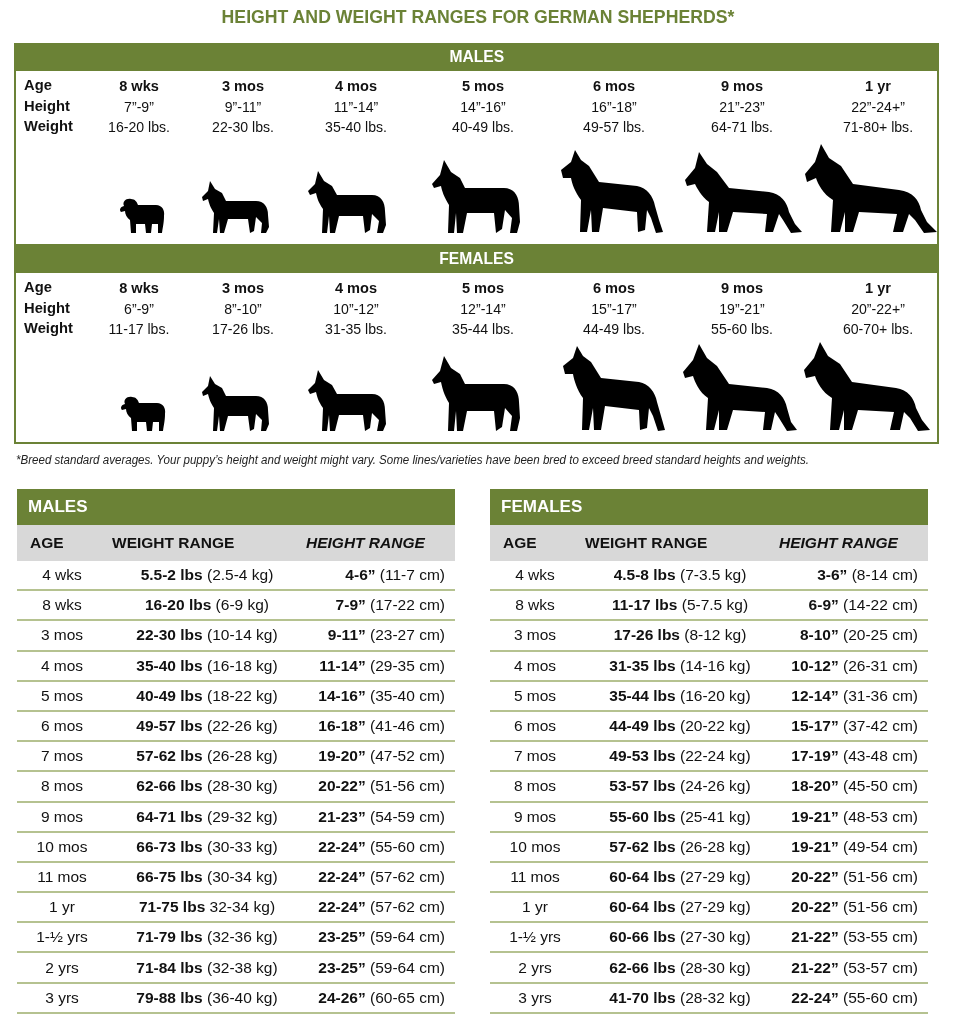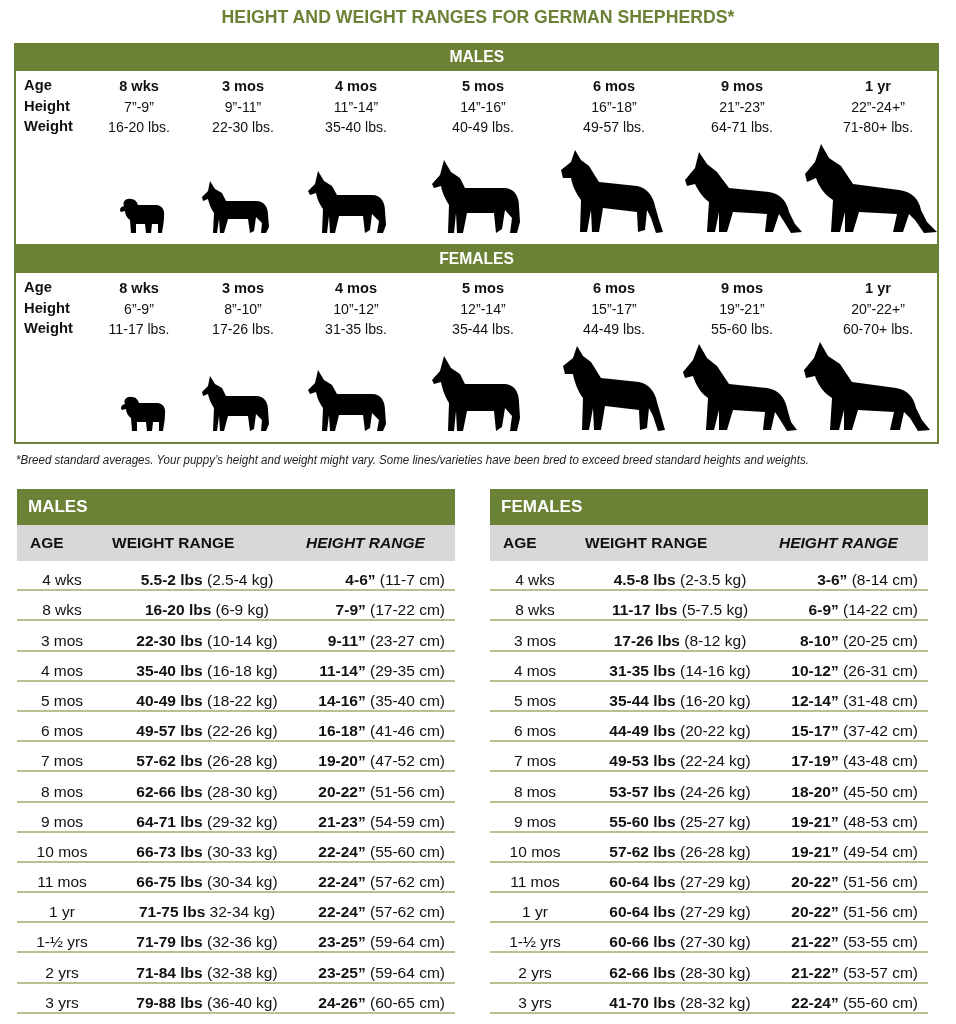--- a/index.html
+++ b/index.html
@@ -57,21 +57,21 @@
   }
   .tbl .colhdr {
     height: 36px; background: #d8d8d8; display: flex; align-items: center;
     font-weight: bold; font-size: 15.5px; color: #111;
   }
   .tbl .colhdr .c1 { width: 90px; padding-left: 13px; }
   .tbl .colhdr .c2 { width: 190px; padding-left: 5px; }
   .tbl .colhdr .c3 { flex: 1; padding-left: 9px; font-style: italic; }
 
   .tbl .row {
-    height: 30.2px; display: flex; align-items: flex-end; font-size: 15.5px;
+    height: 30.2px; display: flex; align-items: center; font-size: 15.5px;
     border-bottom: 2px solid #b5c290;
   }
   .tbl .row .c1 { width: 90px; text-align: center; }
   .tbl .row .c2 { width: 190px; text-align: center; padding-left: 10px; }
   .tbl .row .c3 { flex: 1; text-align: right; padding-right: 10px; }
   .tbl .row b { font-weight: bold; }
 </style>
 </head>
 <body>
 
@@ -332,61 +332,61 @@
 <section class="tbl females">
   <div class="thead-band">FEMALES</div>
   <div class="colhdr">
     <div class="c1">AGE</div>
     <div class="c2">WEIGHT RANGE</div>
     <div class="c3">HEIGHT RANGE</div>
   </div>
   <div id="females-rows">
       <div class="row">
         <div class="c1">4 wks</div>
-        <div class="c2"><b>4.5-8 lbs</b><span> (2-3.5 kg)</span></div>
+        <div class="c2"><b>4.5-8 lbs</b><span> (7-3.5 kg)</span></div>
         <div class="c3"><b>3-6”</b><span> (8-14 cm)</span></div>
       </div>
       <div class="row">
         <div class="c1">8 wks</div>
         <div class="c2"><b>11-17 lbs</b><span> (5-7.5 kg)</span></div>
         <div class="c3"><b>6-9”</b><span> (14-22 cm)</span></div>
       </div>
       <div class="row">
         <div class="c1">3 mos</div>
         <div class="c2"><b>17-26 lbs</b><span> (8-12 kg)</span></div>
         <div class="c3"><b>8-10”</b><span> (20-25 cm)</span></div>
       </div>
       <div class="row">
         <div class="c1">4 mos</div>
         <div class="c2"><b>31-35 lbs</b><span> (14-16 kg)</span></div>
         <div class="c3"><b>10-12”</b><span> (26-31 cm)</span></div>
       </div>
       <div class="row">
         <div class="c1">5 mos</div>
         <div class="c2"><b>35-44 lbs</b><span> (16-20 kg)</span></div>
-        <div class="c3"><b>12-14”</b><span> (31-48 cm)</span></div>
+        <div class="c3"><b>12-14”</b><span> (31-36 cm)</span></div>
       </div>
       <div class="row">
         <div class="c1">6 mos</div>
         <div class="c2"><b>44-49 lbs</b><span> (20-22 kg)</span></div>
         <div class="c3"><b>15-17”</b><span> (37-42 cm)</span></div>
       </div>
       <div class="row">
         <div class="c1">7 mos</div>
         <div class="c2"><b>49-53 lbs</b><span> (22-24 kg)</span></div>
         <div class="c3"><b>17-19”</b><span> (43-48 cm)</span></div>
       </div>
       <div class="row">
         <div class="c1">8 mos</div>
         <div class="c2"><b>53-57 lbs</b><span> (24-26 kg)</span></div>
         <div class="c3"><b>18-20”</b><span> (45-50 cm)</span></div>
       </div>
       <div class="row">
         <div class="c1">9 mos</div>
-        <div class="c2"><b>55-60 lbs</b><span> (25-27 kg)</span></div>
+        <div class="c2"><b>55-60 lbs</b><span> (25-41 kg)</span></div>
         <div class="c3"><b>19-21”</b><span> (48-53 cm)</span></div>
       </div>
       <div class="row">
         <div class="c1">10 mos</div>
         <div class="c2"><b>57-62 lbs</b><span> (26-28 kg)</span></div>
         <div class="c3"><b>19-21”</b><span> (49-54 cm)</span></div>
       </div>
       <div class="row">
         <div class="c1">11 mos</div>
         <div class="c2"><b>60-64 lbs</b><span> (27-29 kg)</span></div>

